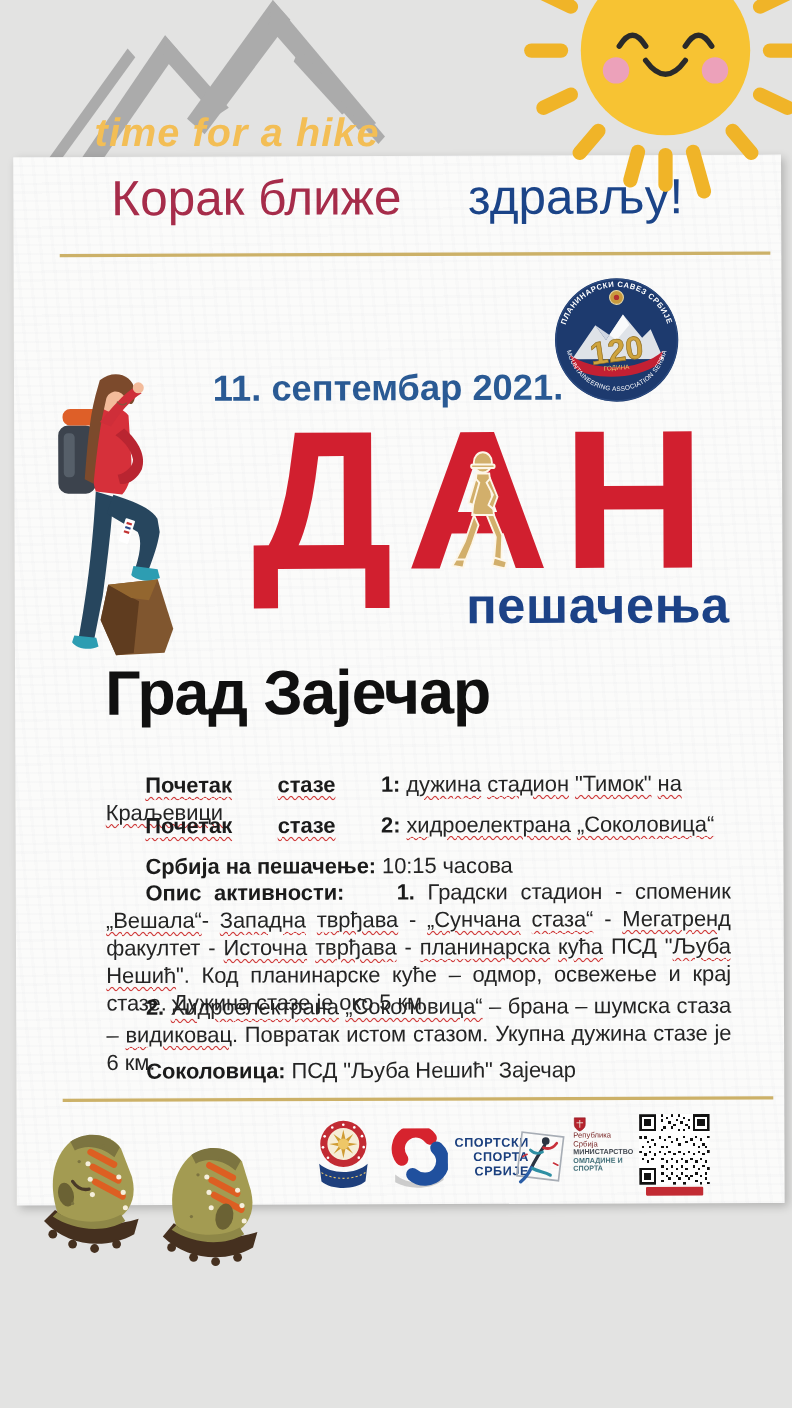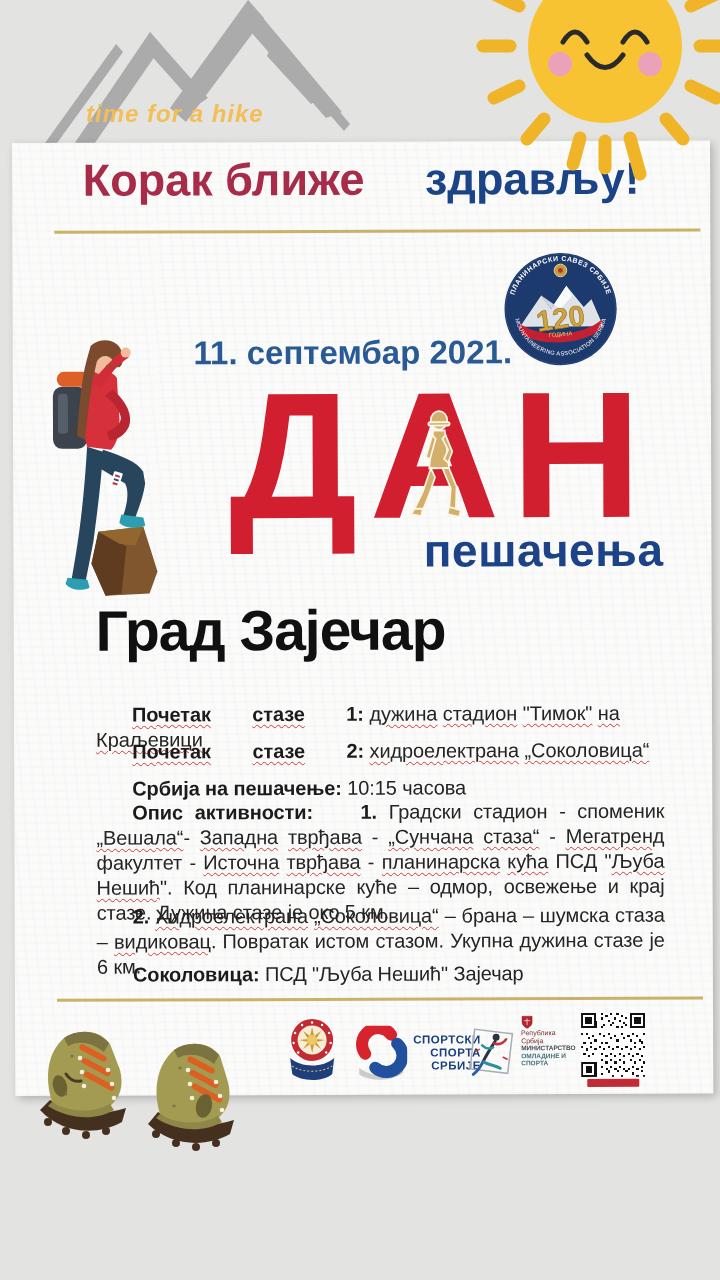--- a/index.html
+++ b/index.html
@@ -2,33 +2,33 @@
 <html><head>
 <meta charset="utf-8">
 <style>
   html,body{margin:0;padding:0;}
   .stage{position:relative;width:720px;height:1280px;overflow:hidden;background:#e3e3e2;
          font-family:"Liberation Sans","DejaVu Sans",sans-serif;}
   .abs{position:absolute;}
 
   
   .mountain{left:20px;top:0;z-index:0;}
-  .tagline{left:86px;top:100px;z-index:0;font-size:24px;font-style:italic;font-weight:700;
+  .tagline{left:86px;top:100px;z-index:0;font-size:36px;font-style:italic;font-weight:700;
            color:#f3be55;letter-spacing:1px;}
   .sun{left:440px;top:-40px;z-index:3;overflow:visible;}
 
   
   .poster{left:12px;top:143px;width:698px;height:953px;background:#fbfbfa;z-index:1;
           transform:rotate(-0.2deg);transform-origin:0 0;
           box-shadow:3px 3px 9px rgba(0,0,0,0.22);
           background-image:repeating-linear-gradient(0deg,rgba(170,175,190,0.045) 0 2px,transparent 2px 8px),
                            repeating-linear-gradient(85deg,rgba(170,175,190,0.035) 0 3px,transparent 3px 11px);}
   .poster-header{top:12px;left:0;width:100%;text-align:center;font-size:45px;white-space:pre;}
-  .hdr-red{color:#a62c4a;font-weight:700;}
-  .hdr-blue{color:#1b4488;font-weight:700;margin-left:48px;}
+  .hdr-red{color:#a62c4a;font-weight:400;}
+  .hdr-blue{color:#1b4488;font-weight:400;margin-left:48px;}
   .gold{height:3px;background:#ccb168;}
   .date{top:192px;left:130px;width:420px;text-align:center;font-size:33px;font-weight:700;color:#2a5a94;}
   .dan{top:224px;left:206px;width:444px;text-align:center;font-size:180px;line-height:1;font-weight:700;
        color:#d11f2f;letter-spacing:12px;}
   .sub{top:382px;left:340px;width:310px;text-align:right;font-size:46px;font-weight:700;color:#1c4287;letter-spacing:0.5px;}
   .city{top:455px;left:82px;font-size:57px;font-weight:700;color:#101010;letter-spacing:-1px;}
 
   .detail{position:absolute;left:82px;width:568px;margin:0;font-size:20px;line-height:25px;
           color:#242424;letter-spacing:-0.1px;}
   .just{text-align:justify;}

